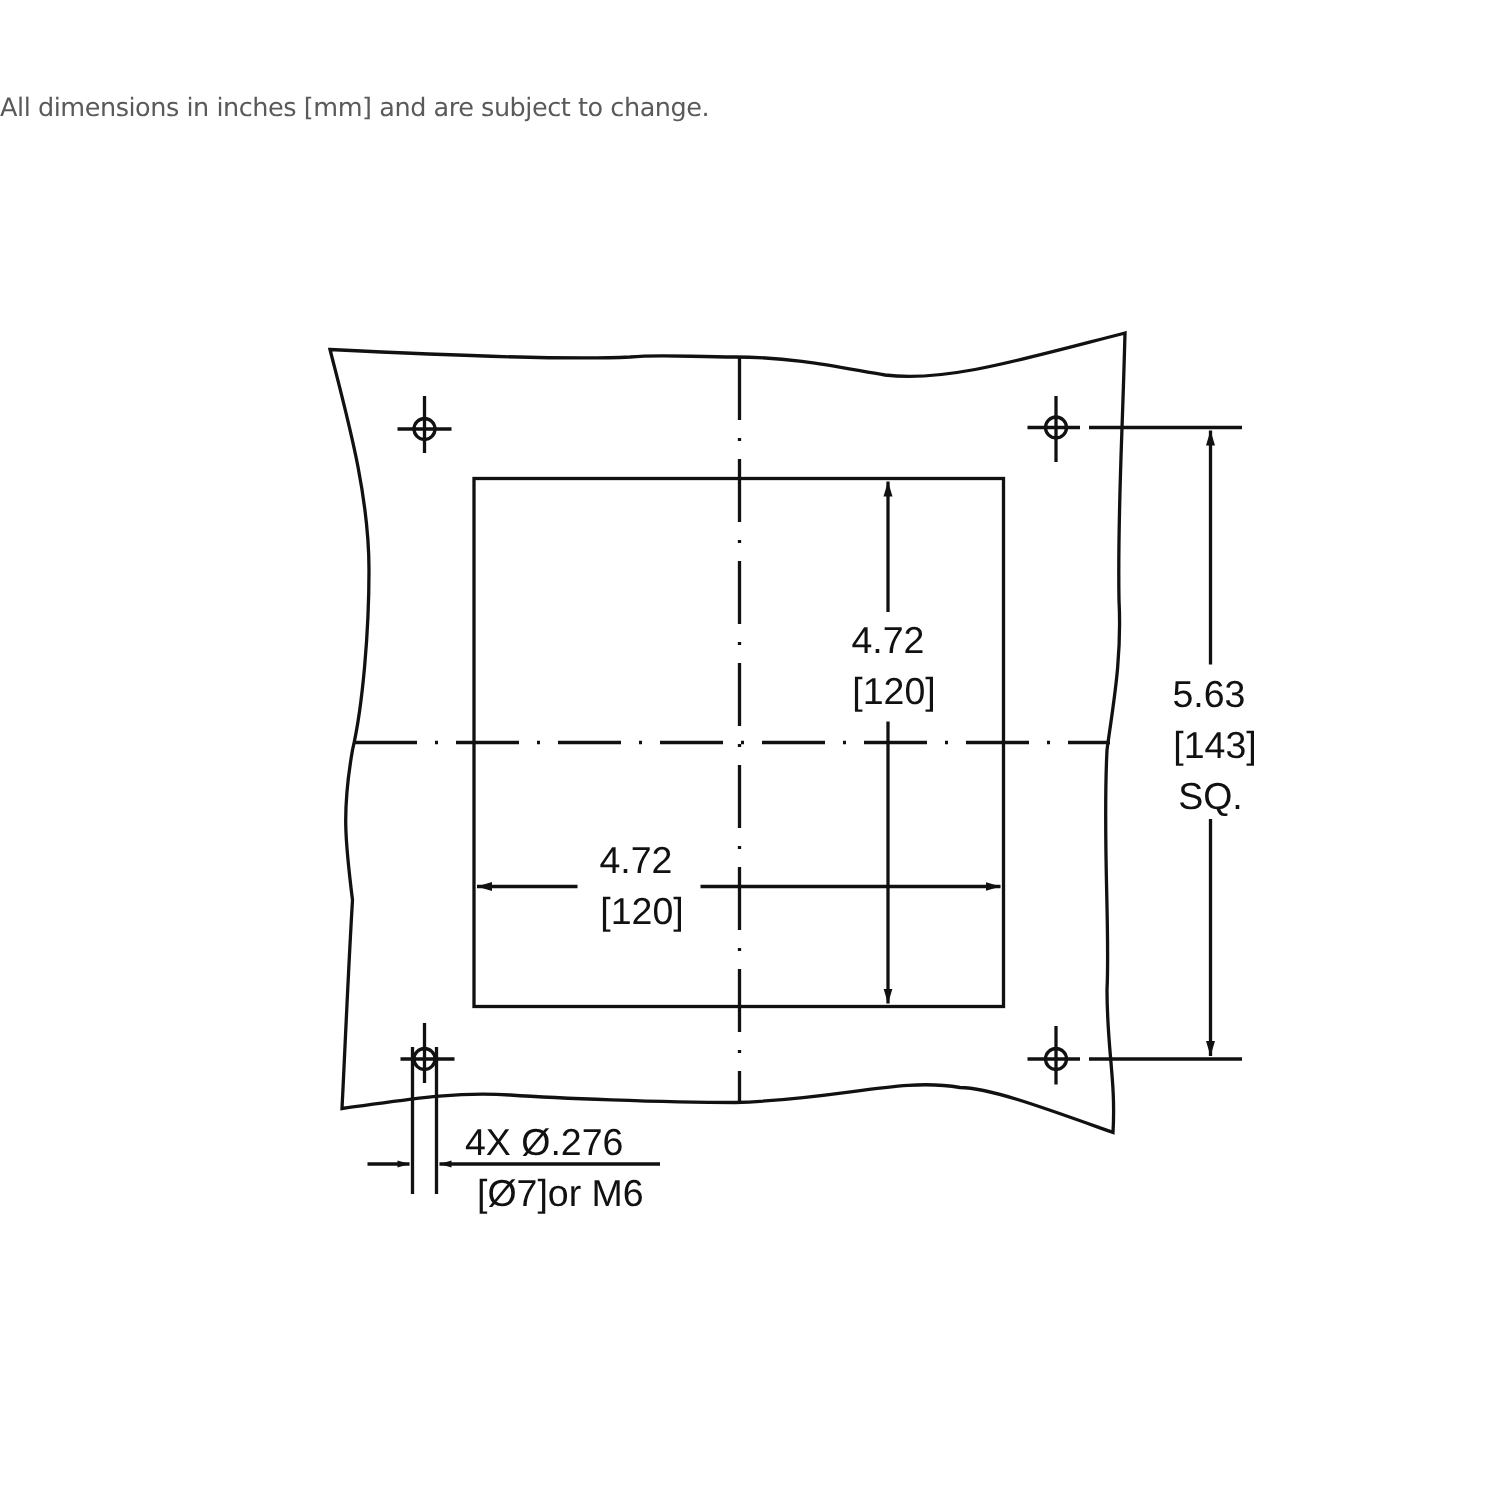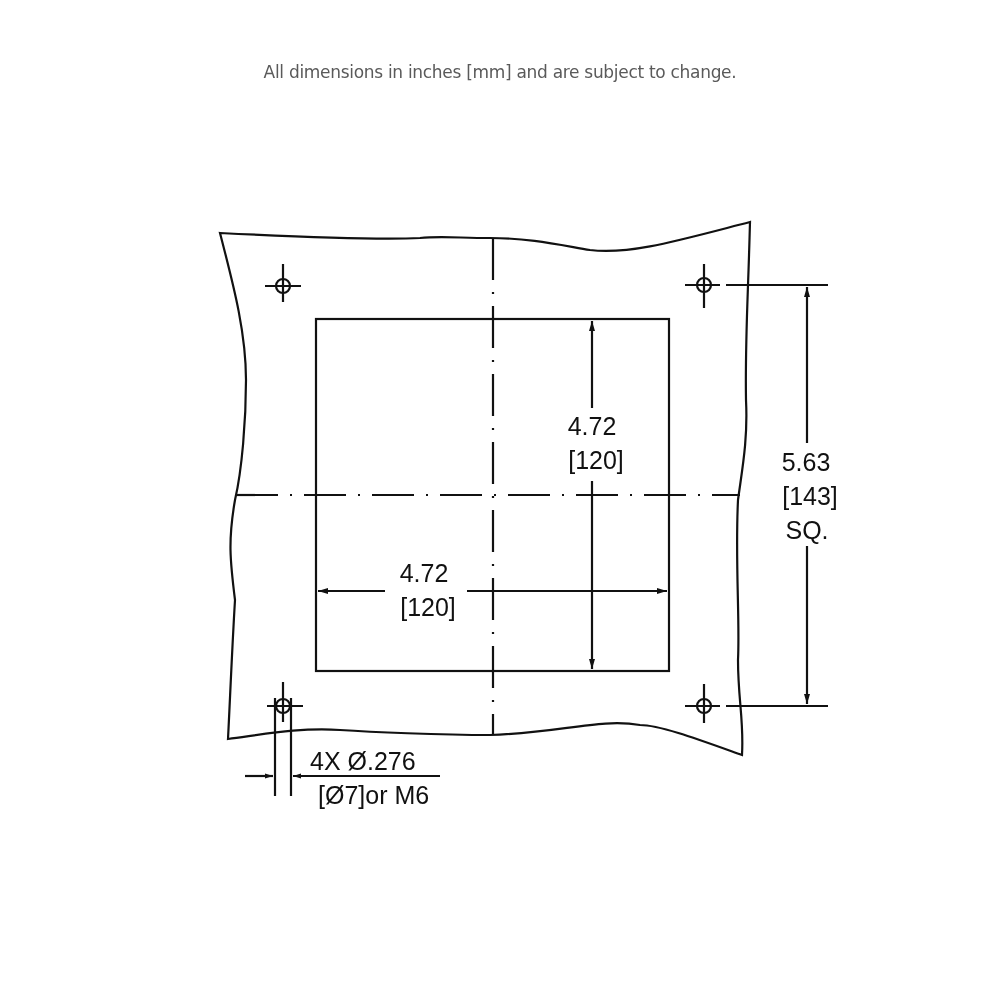--- a/index.html
+++ b/index.html
@@ -1,18 +1,18 @@
 <!DOCTYPE html>
 <html><head>
 <meta charset="utf-8">
 <style>
   html, body { margin: 0; padding: 0; background: #ffffff; }
   body { width: 1000px; height: 1000px; position: relative; overflow: hidden; }
   .note {
-    position: absolute; left: 0; top: 62px; width: 1000px; text-align: center;
+    position: absolute; left: 0; top: 62px; width: 1000px; 
     font-family: "DejaVu Sans", sans-serif; font-size: 17px; color: #5a5a5a;
     letter-spacing: -0.3px;
   }
   svg { position: absolute; left: 0; top: 0; }
   .dimtext { font-family: "Liberation Sans", sans-serif; font-size: 25px; fill: #111; }
 </style>
 </head>
 <body>
 
 <div class="note">All dimensions in inches [mm] and are subject to change.</div>

